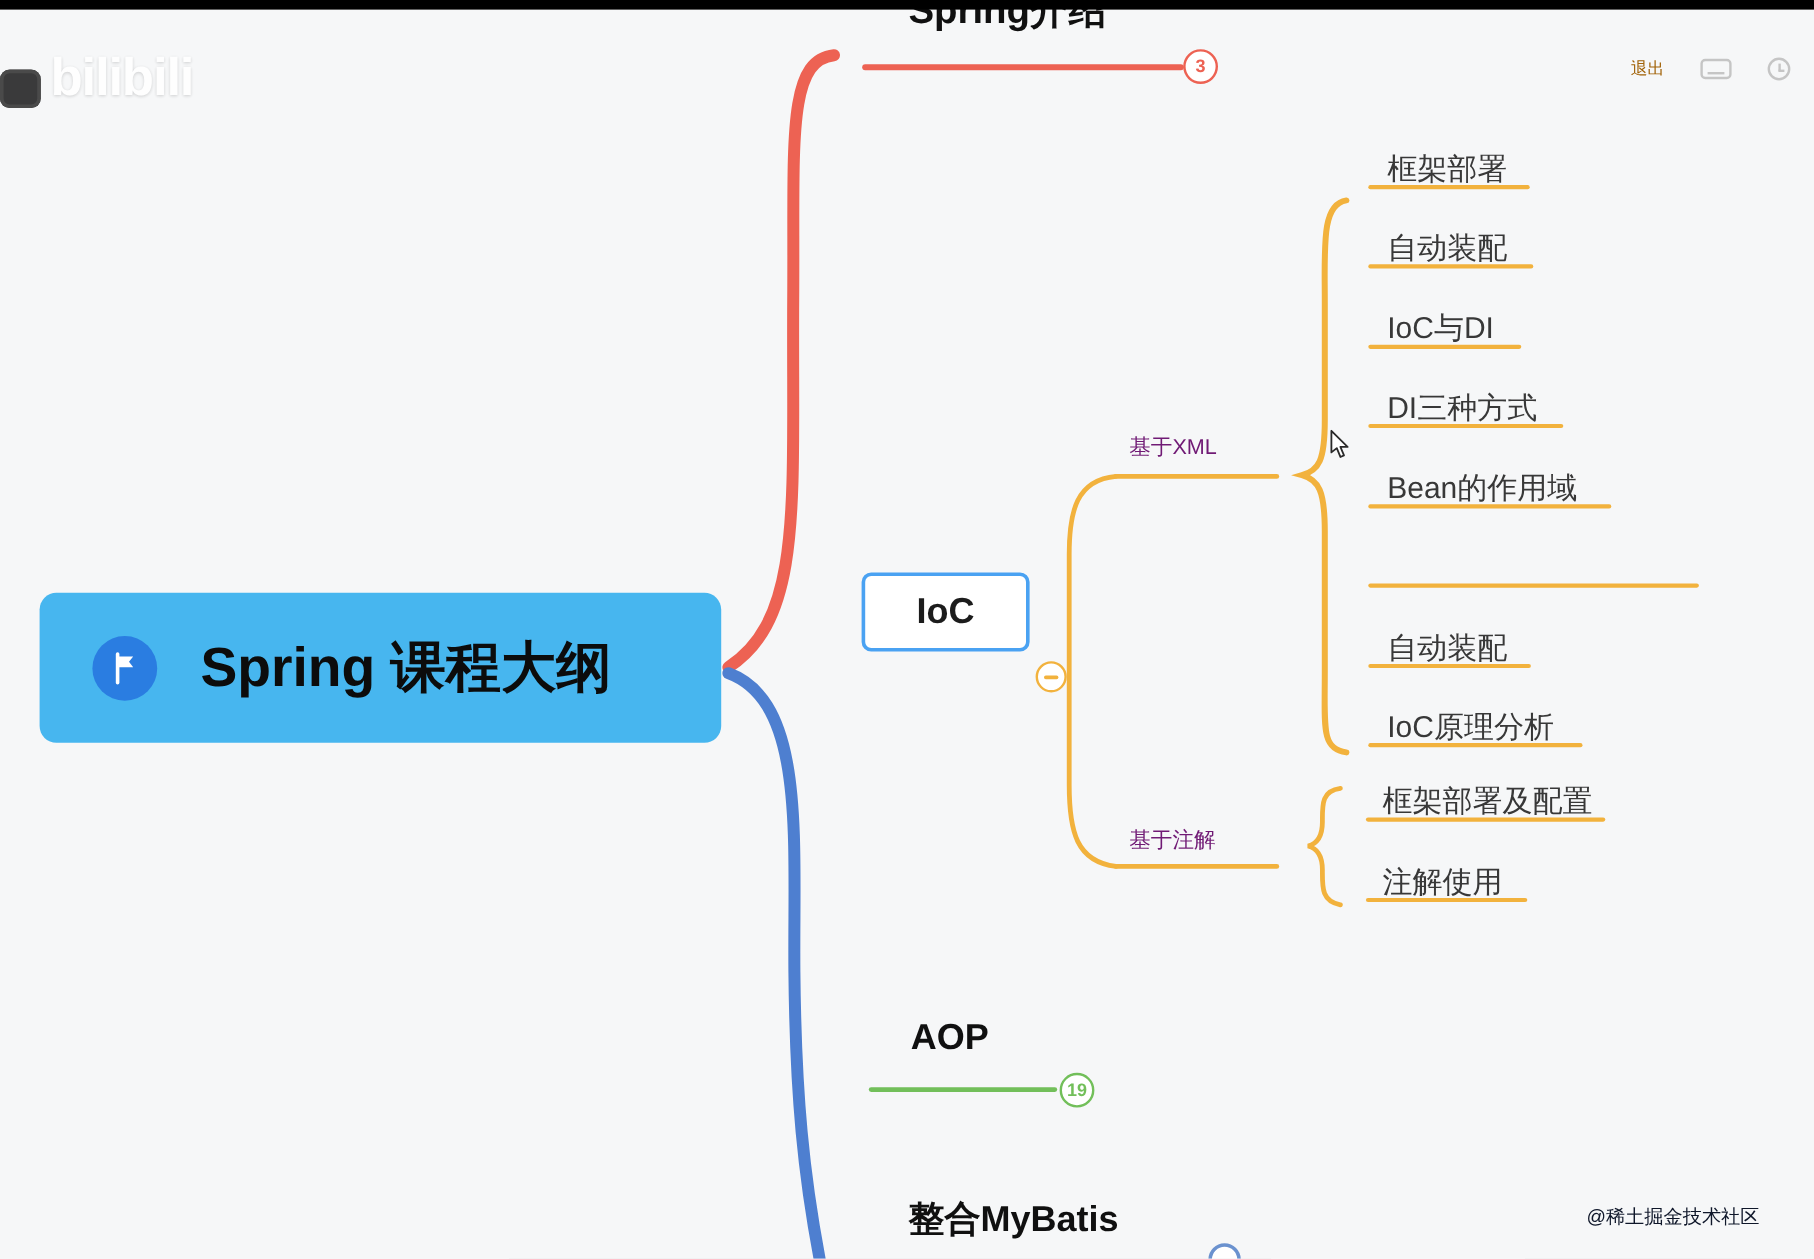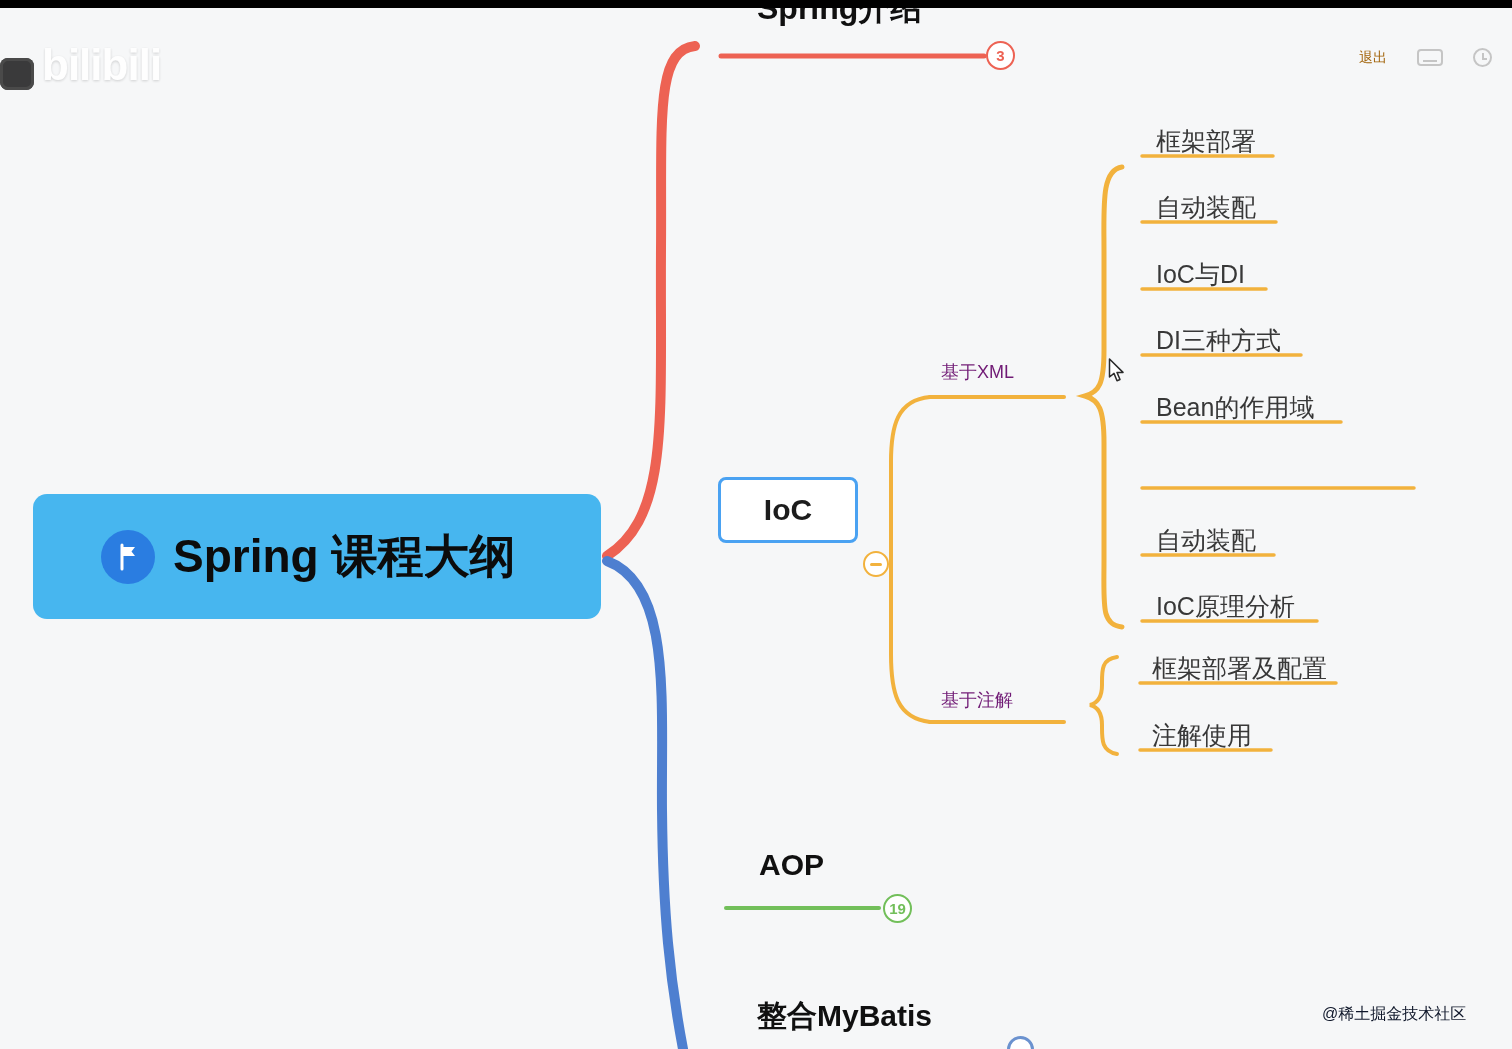--- a/index.html
+++ b/index.html
@@ -11,21 +11,21 @@
   .topbar{position:absolute;top:0;left:0;width:1512px;height:8px;background:#000;z-index:6;}
 
   
   .bili-logo{position:absolute;left:0;top:40px;z-index:3;display:flex;align-items:flex-end;gap:8px;opacity:.92;}
   .tv-icon{width:34px;height:32px;border-radius:8px;background:#2b2b2b;box-shadow:inset 0 0 0 3px #3c3c3c;}
   .bili-text{font-size:44px;font-weight:800;color:#ffffff;letter-spacing:-1px;
     text-shadow:0 1px 3px rgba(0,0,0,.18);}
 
   
   .root-node{position:absolute;left:33px;top:494px;width:568px;height:125px;background:#47b6ef;
-    border-radius:14px;display:flex;align-items:center;padding-left:68px;box-sizing:border-box;gap:18px;z-index:2;}
+    border-radius:14px;display:flex;align-items:center;padding-left:44px;box-sizing:border-box;gap:36px;z-index:2;}
   .flag-circle{width:54px;height:54px;border-radius:50%;background:#2a7de1;display:flex;
     align-items:center;justify-content:center;flex:0 0 auto;}
   .root-label{font-size:46px;font-weight:800;color:#0c0c0c;white-space:nowrap;}
 
   
   .branch-label{position:absolute;font-weight:800;color:#101010;white-space:nowrap;z-index:2;}
   .intro{left:757px;top:-13px;font-size:32px;}
   .aop{left:759px;top:848px;font-size:30px;}
   .mybatis{left:757px;top:996px;font-size:30px;}
 

